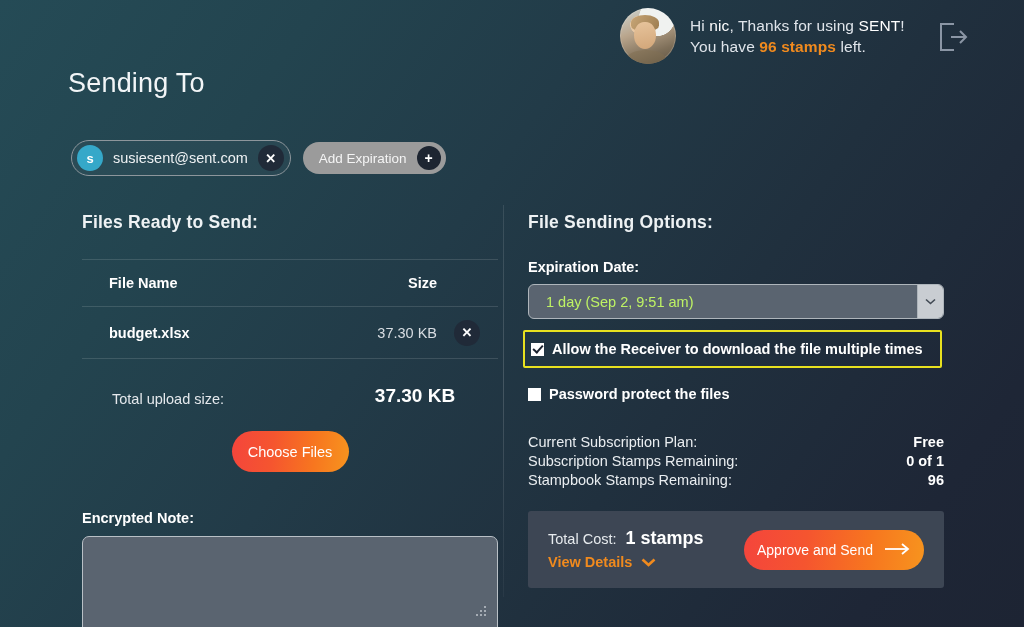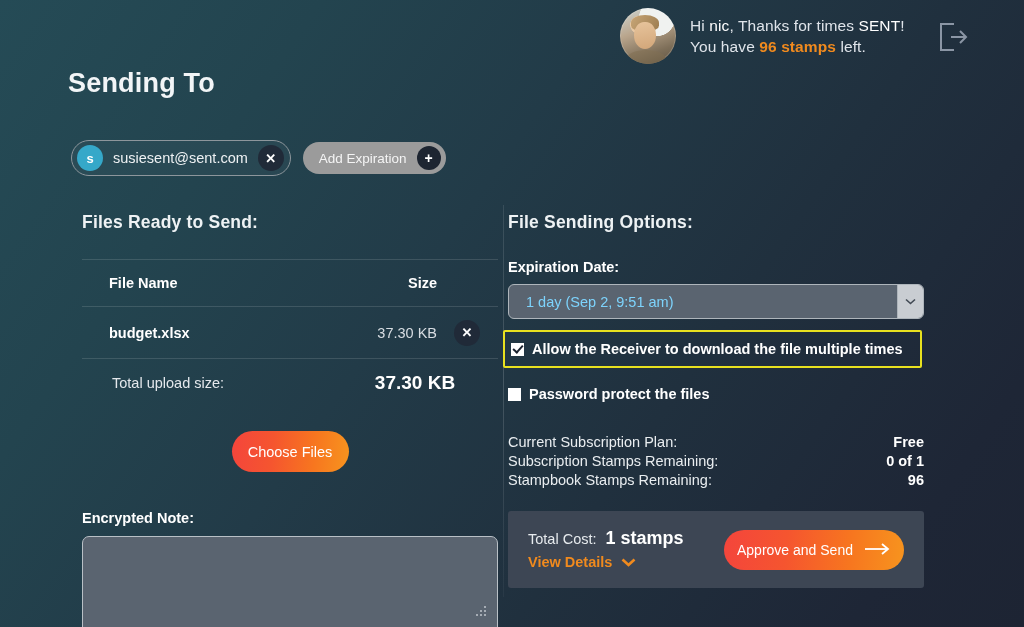--- a/index.html
+++ b/index.html
@@ -47,21 +47,21 @@
     font-size: 15.5px; line-height: 21px; color: #dfe4ea; letter-spacing: .1px;
     white-space: nowrap;
   }
   .greeting b { color: #ffffff; font-weight: normal; }
   .greeting .stamps { color: #f08a1e; font-weight: bold; }
   .logout-icon { margin-left: 10px; width: 44px; height: 44px; position: relative; cursor: pointer; }
 
   
   .page-title {
     position: absolute; left: 68px; top: 68px;
-    font-size: 27px; font-weight: 700; color: #f2f5f7; letter-spacing: .2px;
+    font-size: 27px; font-weight: 400; color: #f2f5f7; letter-spacing: .2px;
   }
 
   
   .recipients { position: absolute; left: 71px; top: 140px; display: flex; align-items: center; gap: 12px; }
   .chip {
     display: flex; align-items: center; gap: 10px;
     height: 36px; padding: 0 6px 0 5px;
     border: 1px solid #8d969c; border-radius: 18px;
     background: rgba(255,255,255,.03);
   }
@@ -86,36 +86,36 @@
   .add-recipients .label { font-size: 13.5px; color: #f4f4f4; }
   .add-plus {
     width: 24px; height: 24px; border-radius: 50%;
     background: #1d2531; color: #ffffff;
     display: flex; align-items: center; justify-content: center;
     font-size: 14px; font-weight: bold;
   }
 
   
   .col-left { position: absolute; left: 82px; top: 212px; width: 416px; }
-  .col-right { position: absolute; left: 508px; top: 212px; width: 416px; }
+  .col-right { position: absolute; left: 528px; top: 212px; width: 416px; }
   .divider-v { position: absolute; left: 503px; top: 205px; width: 1px; height: 392px;
                background: linear-gradient(180deg, rgba(255,255,255,.10), rgba(255,255,255,.16) 45%, rgba(255,255,255,.04)); }
 
   .section-title { font-size: 17.5px; font-weight: 700; color: #eef2f4; letter-spacing: .2px; }
 
   
   .file-table { margin-top: 26px; width: 416px; }
   .row { display: flex; align-items: center; }
   .t-head { height: 48px; border-top: 1px solid rgba(255,255,255,.13); border-bottom: 1px solid rgba(255,255,255,.13); }
   .t-head .c1, .t-head .c2 { font-size: 14.5px; font-weight: bold; color: #ffffff; }
   .t-row { height: 52px; border-bottom: 1px solid rgba(255,255,255,.13); }
   .c1 { width: 250px; padding-left: 27px; font-size: 14.5px; font-weight: bold; color: #ffffff; }
   .c2 { width: 105px; text-align: right; font-size: 14.5px; color: #d8dde2; }
   .c3 { width: 60px; display: flex; justify-content: center; }
-  .t-total { height: 48px; }
+  .t-total { height: 48px; align-items: flex-end; }
   .t-total .tl { width: 250px; padding-left: 30px; font-size: 14.5px; color: #e4e8ec; font-weight: 300; }
   .t-total .tv { width: 166px; text-align: center; font-size: 19px; font-weight: bold; color: #ffffff; }
 
   .btn-gradient {
     background: linear-gradient(95deg, #f4453c 0%, #f5552f 35%, #f7761f 70%, #f7941e 100%);
     border: none; border-radius: 22px; color: #ffffff; cursor: pointer;
   }
   .choose-files { display: block; margin: 24px auto 0; width: 117px; height: 41px; font-size: 14.5px; }
 
   .note-label { margin-top: 38px; font-size: 14.5px; font-weight: bold; color: #ffffff; }
@@ -127,21 +127,21 @@
   }
   .resize-grip { position: absolute; left: 474px; top: 604px; width: 14px; height: 14px; opacity: .65; }
 
   
   .sub-label { margin-top: 26px; font-size: 14.5px; font-weight: bold; color: #ffffff; }
   .select-wrap {
     margin-top: 9px; width: 416px; height: 35px;
     border: 1px solid #aeb5bb; border-radius: 6px; background: #5a6470;
     display: flex; align-items: center; overflow: hidden;
   }
-  .select-value { flex: 1; padding-left: 17px; font-size: 14.5px; color: #7dd3fc; }
+  .select-value { flex: 1; padding-left: 17px; font-size: 14.5px; color: #bef264; }
   .select-arrow {
     width: 26px; height: 33px; background: #c9cdd2;
     display: flex; align-items: center; justify-content: center;
     border-left: 1px solid #aeb5bb;
   }
   .opt-row { display: flex; align-items: center; gap: 8px; height: 26px; }
   .opt-row .cb {
     width: 13px; height: 13px; background: #ffffff; display: inline-block;
     position: relative; flex: none;
   }
@@ -180,21 +180,21 @@
 <body>
 
 <div class="header">
   <div class="avatar">
     <div class="hair"></div>
     <div class="face"></div>
     <div class="body"></div>
   </div>
   <div>
     <div class="greeting">
-      <span>Hi </span><b>nic</b><span>, Thanks for times </span><b>SENT</b><span>!</span>
+      <span>Hi </span><b>nic</b><span>, Thanks for using </span><b>SENT</b><span>!</span>
     </div>
     <div class="greeting">
       <span>You have </span><span class="stamps">96 stamps</span><span> left.</span>
     </div>
   </div>
   <div class="logout-icon">
     <svg width="44" height="44" viewBox="0 0 44 44" fill="none" stroke="#8b96a5" stroke-width="2">
       <path d="M25 10 H12 V36 H25"></path>
       <path d="M22 23 H37"></path>
       <path d="M31 17 L37 23 L31 29"></path>

